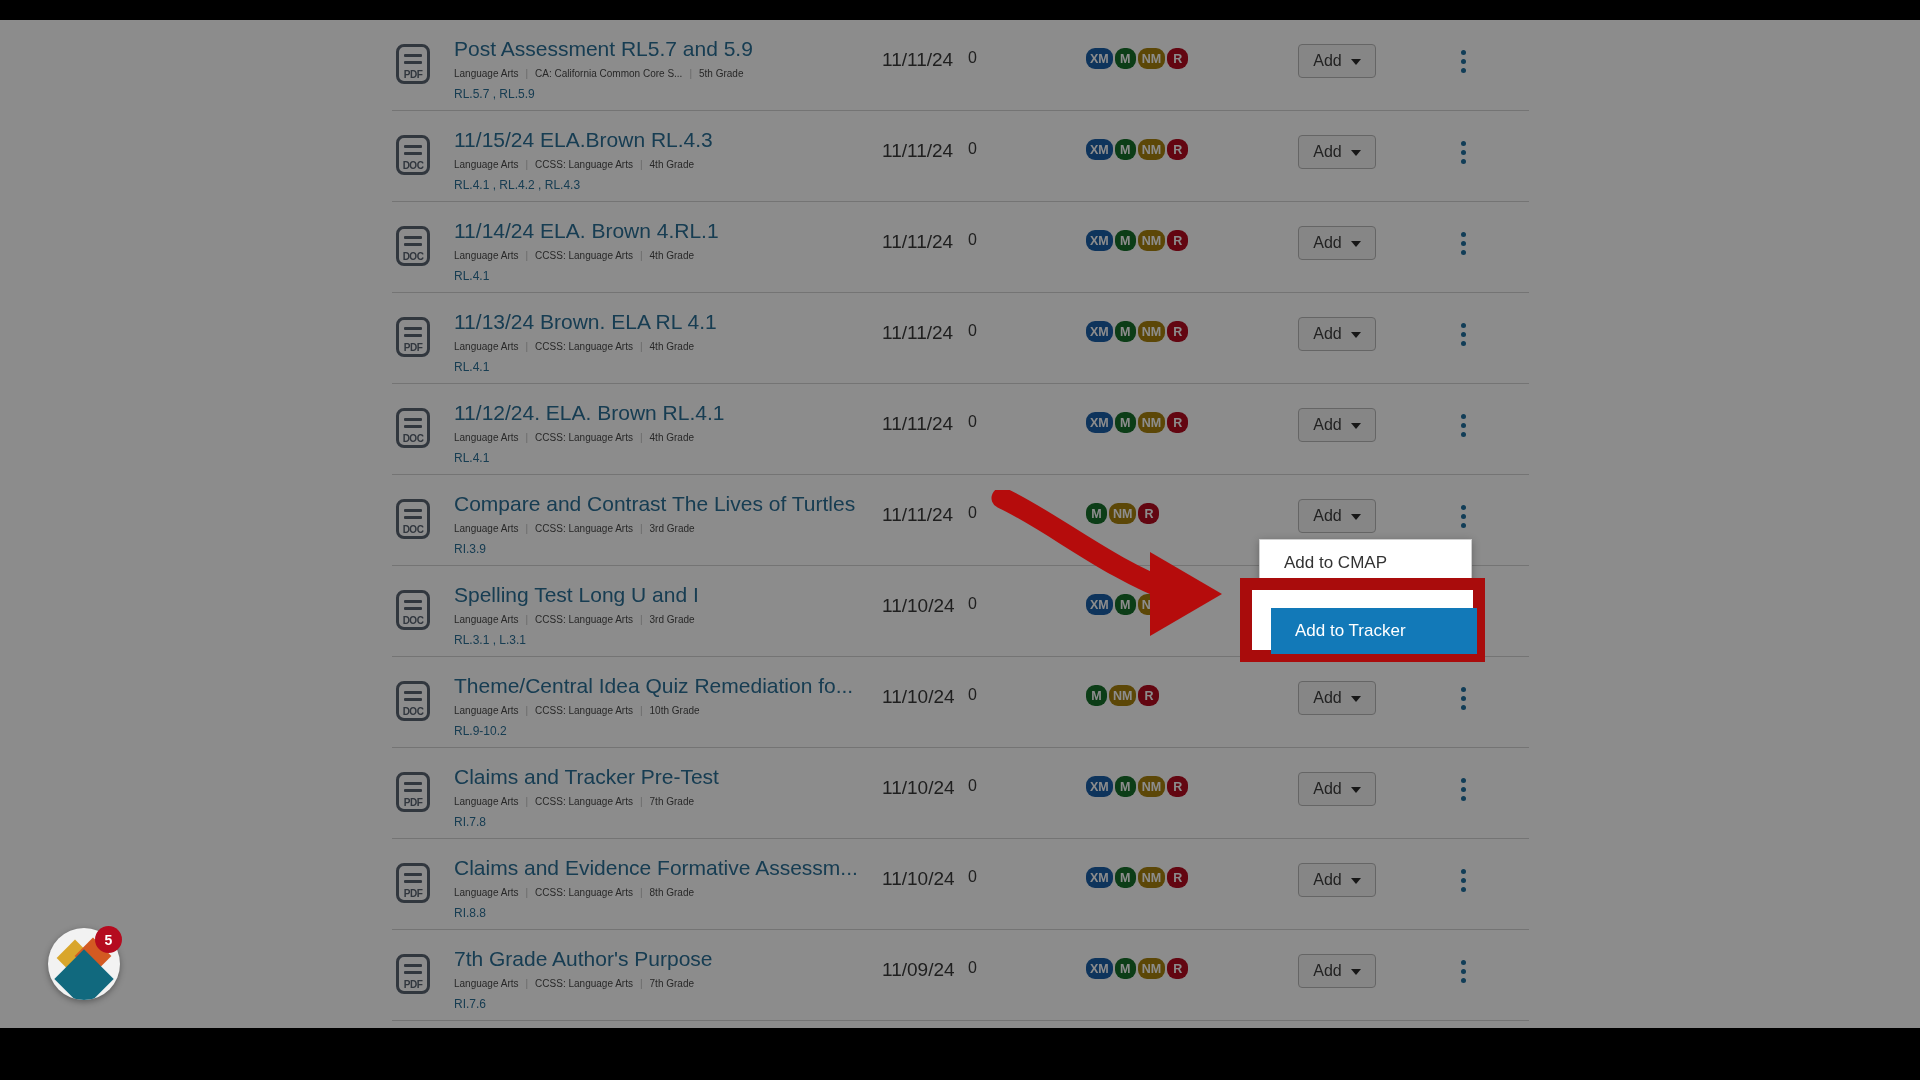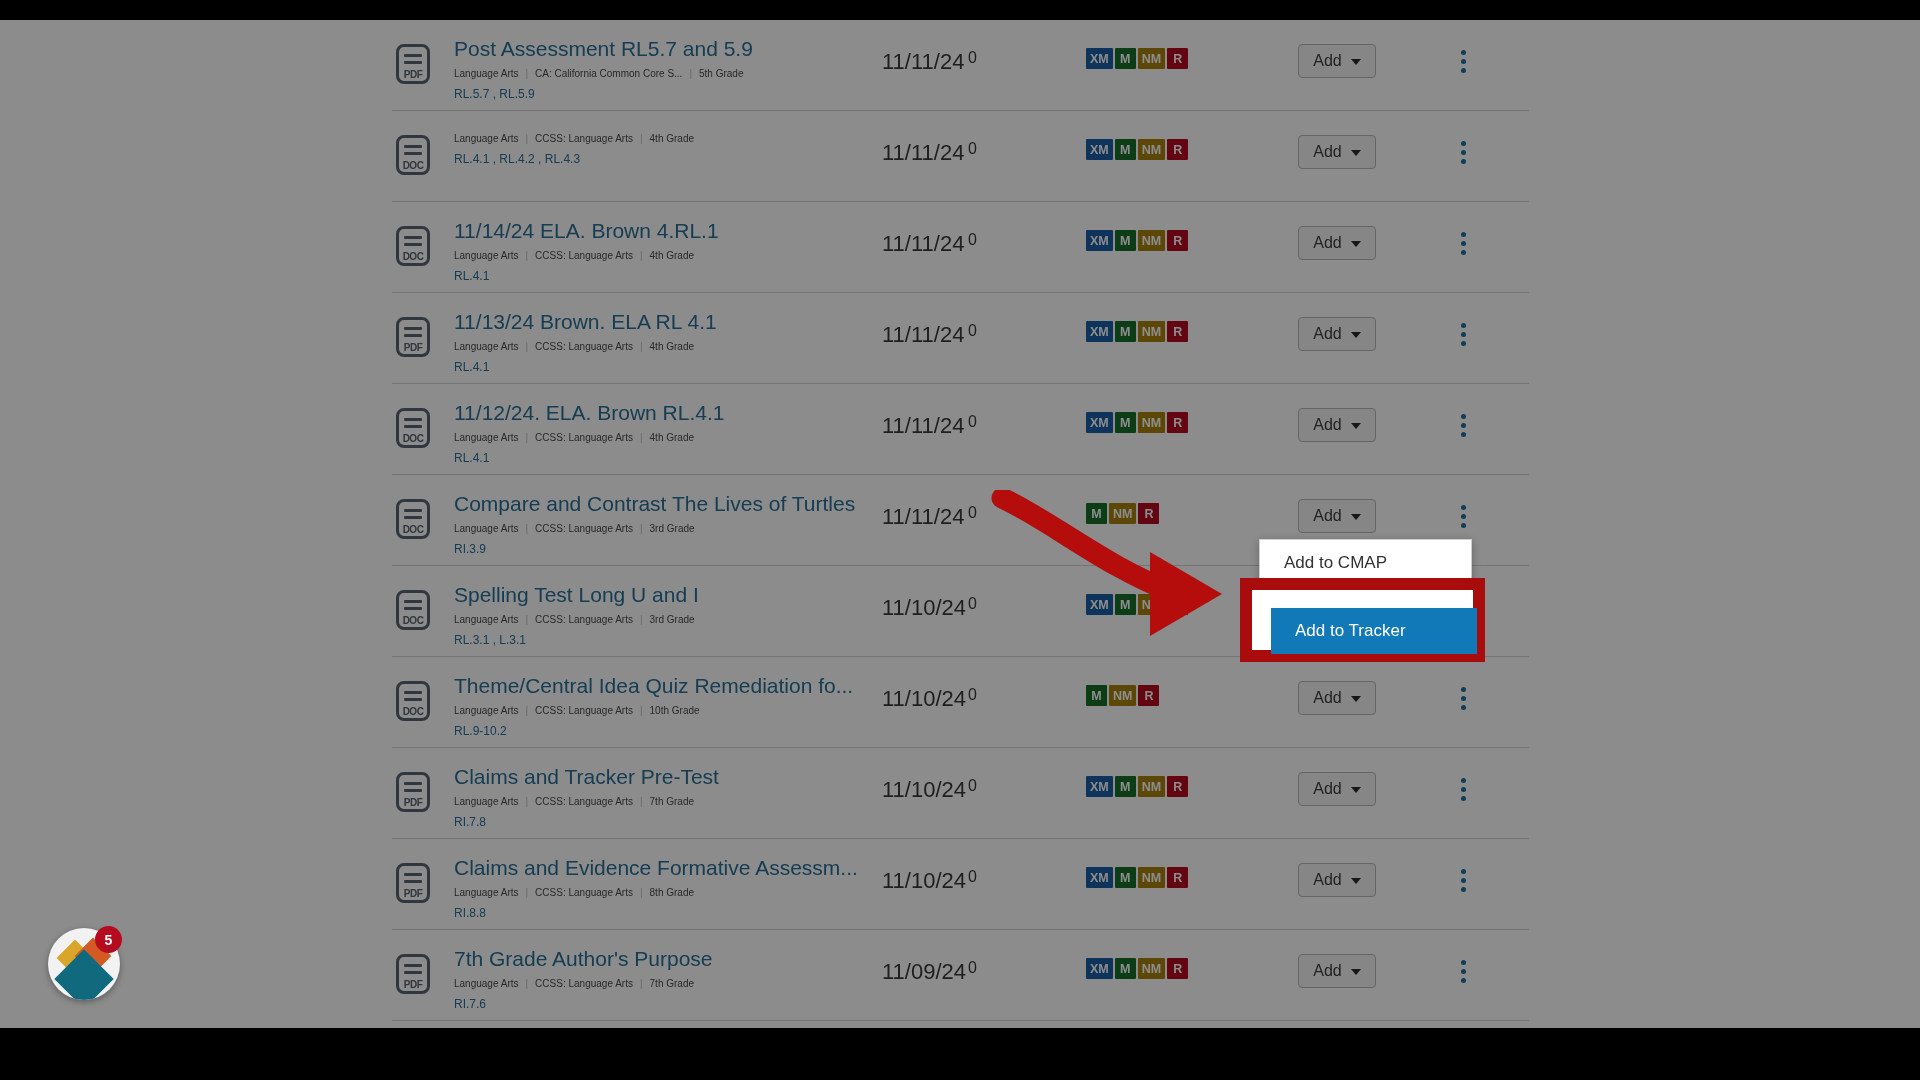--- a/index.html
+++ b/index.html
@@ -109,21 +109,21 @@
   .stds {
     margin-top: 3px;
     font-size: 12px;
     color: #2b6f96;
     line-height: 17px;
   }
 
   .datecell {
     flex: 0 0 auto;
     width: 86px;
-    font-size: 22px;
+    font-size: 19px;
     color: #3a3a3a;
     padding-top: 13px;
   }
   .countcell {
     flex: 0 0 auto;
     width: 118px;
     font-size: 16px;
     color: #3a3a3a;
     padding-top: 13px;
   }
@@ -131,21 +131,21 @@
     flex: 0 0 auto;
     width: 190px;
     padding-top: 12px;
     display: flex;
     gap: 2px;
     align-items: center;
   }
   .badge {
     min-width: 21px;
     height: 21px;
-    border-radius: 1px;
+    border-radius: 9px;
     color: #fff;
     font-size: 12.5px;
     font-weight: bold;
     display: flex;
     align-items: center;
     justify-content: center;
     padding: 4px 4px;
     font-family: "Liberation Sans", sans-serif;
   }
   .b-xm { background: #1a5fa8; }
@@ -339,20 +339,21 @@
             </div>
           </div>
         </div>
         <div class="row">
           <div class="ficon">
             <span class="l1"></span>
             <span class="l2"></span>
             <span class="tag">DOC</span>
           </div>
           <div class="maincell">
+            <div class="title">11/15/24 ELA.Brown RL.4.3</div>
             <div class="meta"><span>Language Arts</span><span class="sep">|</span><span>CCSS: Language Arts</span><span class="sep">|</span><span>4th Grade</span></div>
             <div class="stds">RL.4.1 , RL.4.2 , RL.4.3</div>
           </div>
           <div class="datecell">11/11/24</div>
           <div class="countcell">0</div>
           <div class="badgecell">
             <span class="badge b-xm">XM</span>
             <span class="badge b-m">M</span>
             <span class="badge b-nm">NM</span>
             <span class="badge b-r">R</span>

